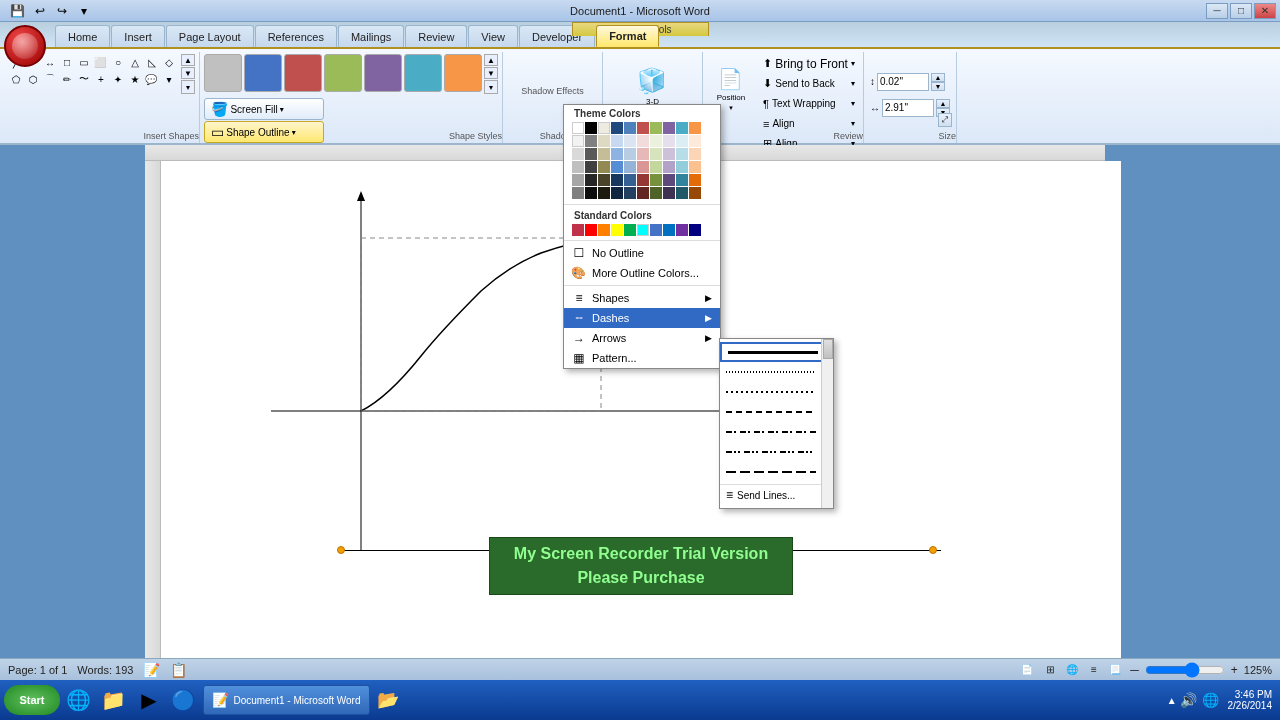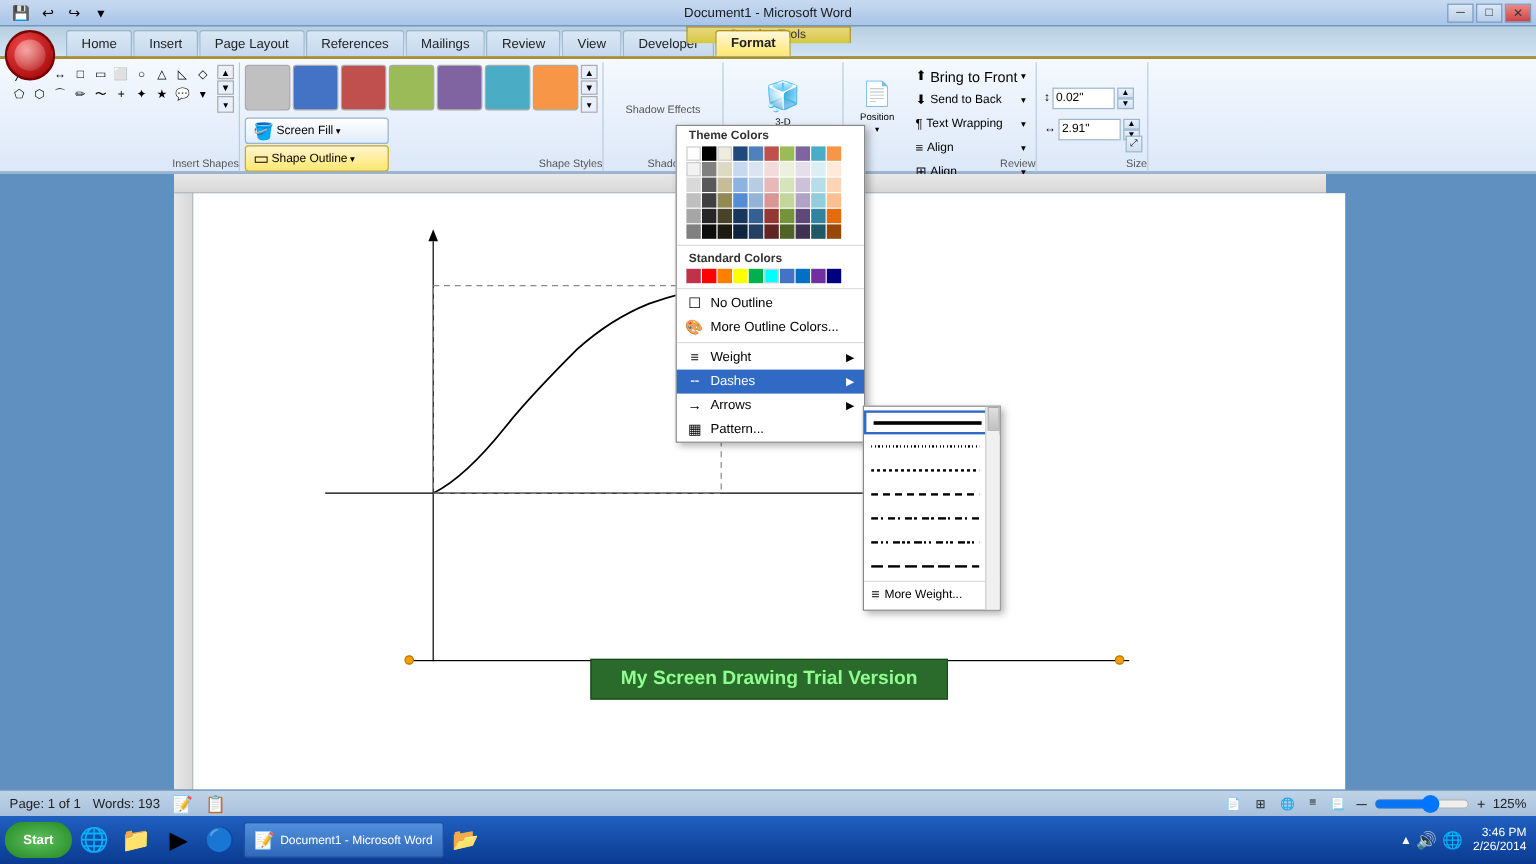--- a/index.html
+++ b/index.html
@@ -657,21 +657,22 @@
     <div style="position:absolute;bottom:120px;left:180px;right:180px;height:8px;">
       <div style="position:absolute;top:4px;left:0;right:0;height:1px;background:#000;"></div>
       <div class="sel-handle" style="position:absolute;left:0;top:4px;"></div>
       <div class="sel-handle" style="position:absolute;right:0;top:4px;"></div>
     </div>
 
   </div>
 
   <div id="watermark" style="position:absolute;bottom:70px;left:161px;right:15px;display:flex;align-items:center;justify-content:center;">
     <div id="watermark-text" style="background:#2a6a2a;color:#90ff90;font-size:16px;font-weight:bold;padding:4px 24px;text-align:center;line-height:1.5;border:1px solid #1a4a1a;">
-      <div>My Screen Drawing Trial Version</div>
+      <div>My Screen Recorder Trial Version</div>
+      <div>Please Purchase</div>
     </div>
   </div>
 </div>
 
 <div id="status-bar" style="position:absolute;bottom:40px;left:0;right:0;height:22px;background:linear-gradient(to bottom,#c0d4e8,#a8c0dc);border-top:1px solid #8aa8c0;display:flex;align-items:center;padding:0 8px;font-size:11px;color:#222;gap:10px;">
   <span>Page: 1 of 1</span>
   <span>Words: 193</span>
   <span style="font-size:14px;cursor:pointer;">📝</span>
   <span style="font-size:14px;cursor:pointer;">📋</span>
   <div id="status-bar-right" style="margin-left:auto;display:flex;align-items:center;gap:6px;">
@@ -809,21 +810,21 @@
     <div class="menu-item-icon">☐</div>
     <span>No Outline</span>
   </div>
   <div class="menu-item">
     <div class="menu-item-icon">🎨</div>
     <span>More Outline Colors...</span>
   </div>
   <div class="menu-divider"></div>
   <div class="menu-item">
     <div class="menu-item-icon">≡</div>
-    <span>Weight</span>
+    <span>Shapes</span>
     <span class="menu-item-arrow">▶</span>
   </div>
   <div class="menu-item highlighted">
     <div class="menu-item-icon">╌</div>
     <span>Dashes</span>
     <span class="menu-item-arrow">▶</span>
   </div>
   <div class="menu-item">
     <div class="menu-item-icon">→</div>
     <span>Arrows</span>
@@ -857,15 +858,15 @@
   </div>
   <div class="dash-item">
     <div style="width:90px;height:2px;background:repeating-linear-gradient(to right,#000 0,#000 10px,transparent 10px,transparent 14px);"></div>
   </div>
 
   <div style="position:absolute;right:0;top:0;bottom:0;width:12px;background:#f0f0f0;border-left:1px solid #ccc;">
     <div style="width:10px;height:20px;background:linear-gradient(to bottom,#e0e0e0,#c0c0c0);margin:0 1px;border:1px solid #aaa;"></div>
   </div>
   <div class="more-lines-btn">
     <span style="font-size:12px;">≡</span>
-    <span>More Weight...</span>
+    <span>Send Lines...</span>
   </div>
 </div>
 
 </body></html>

